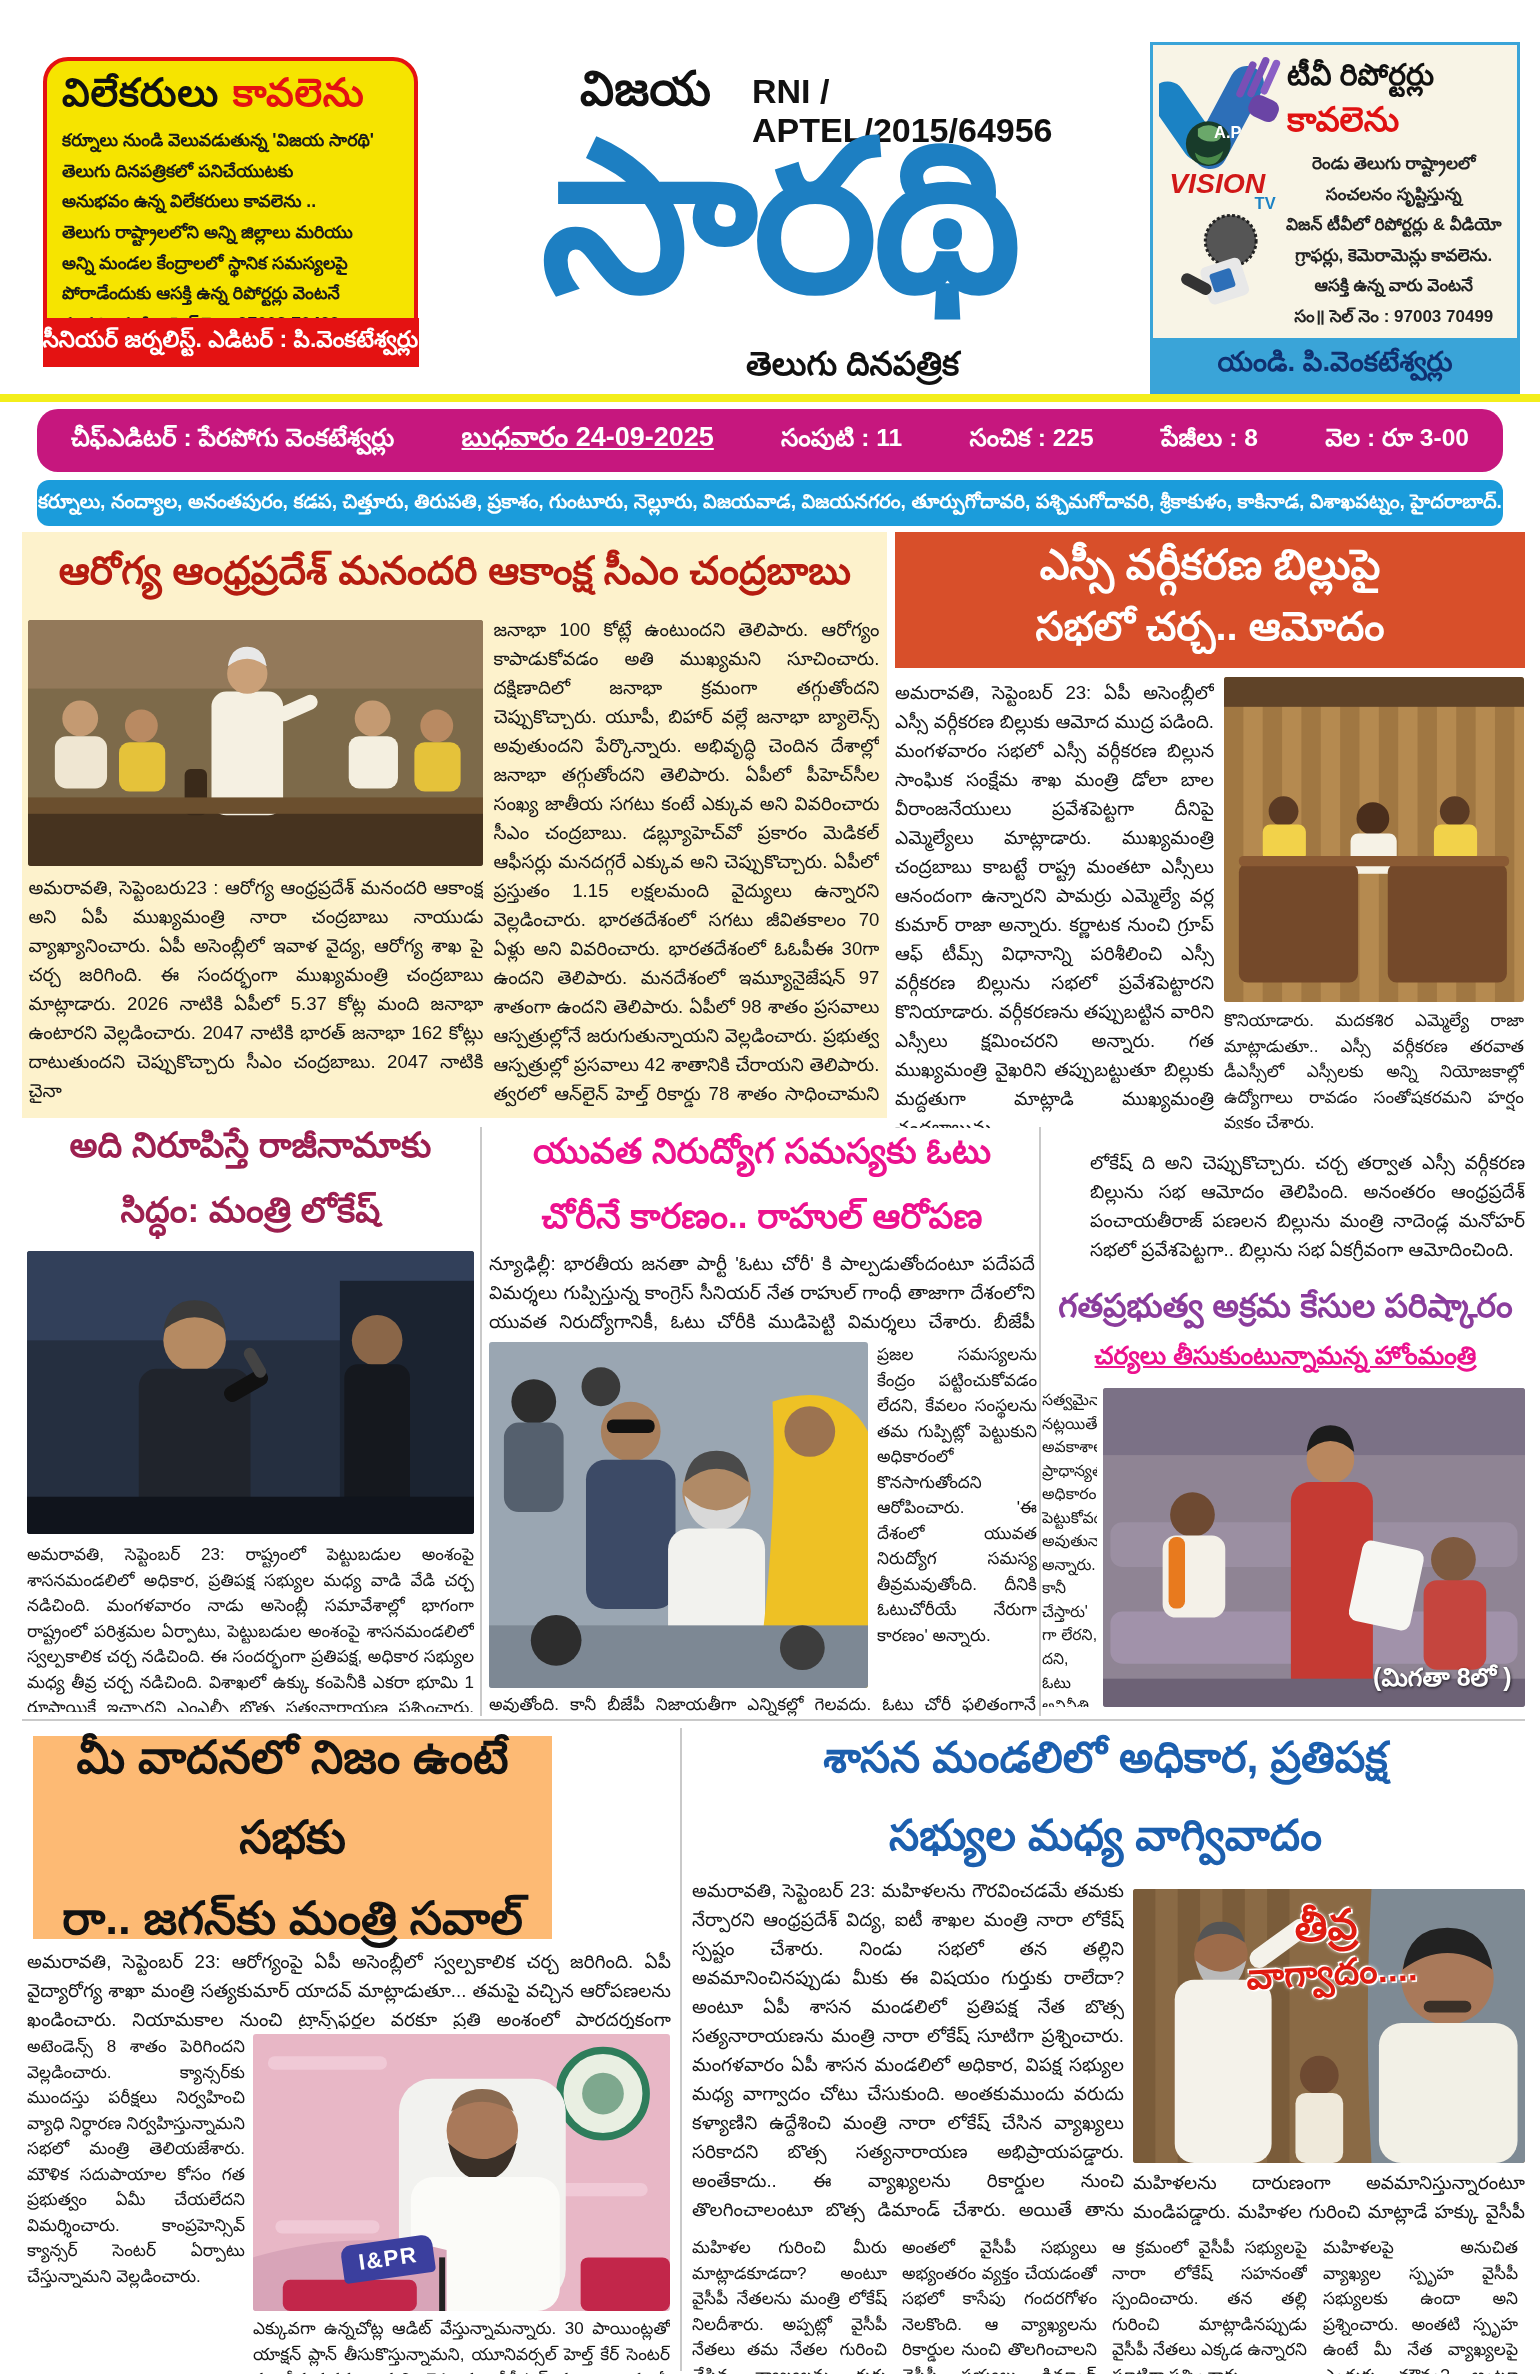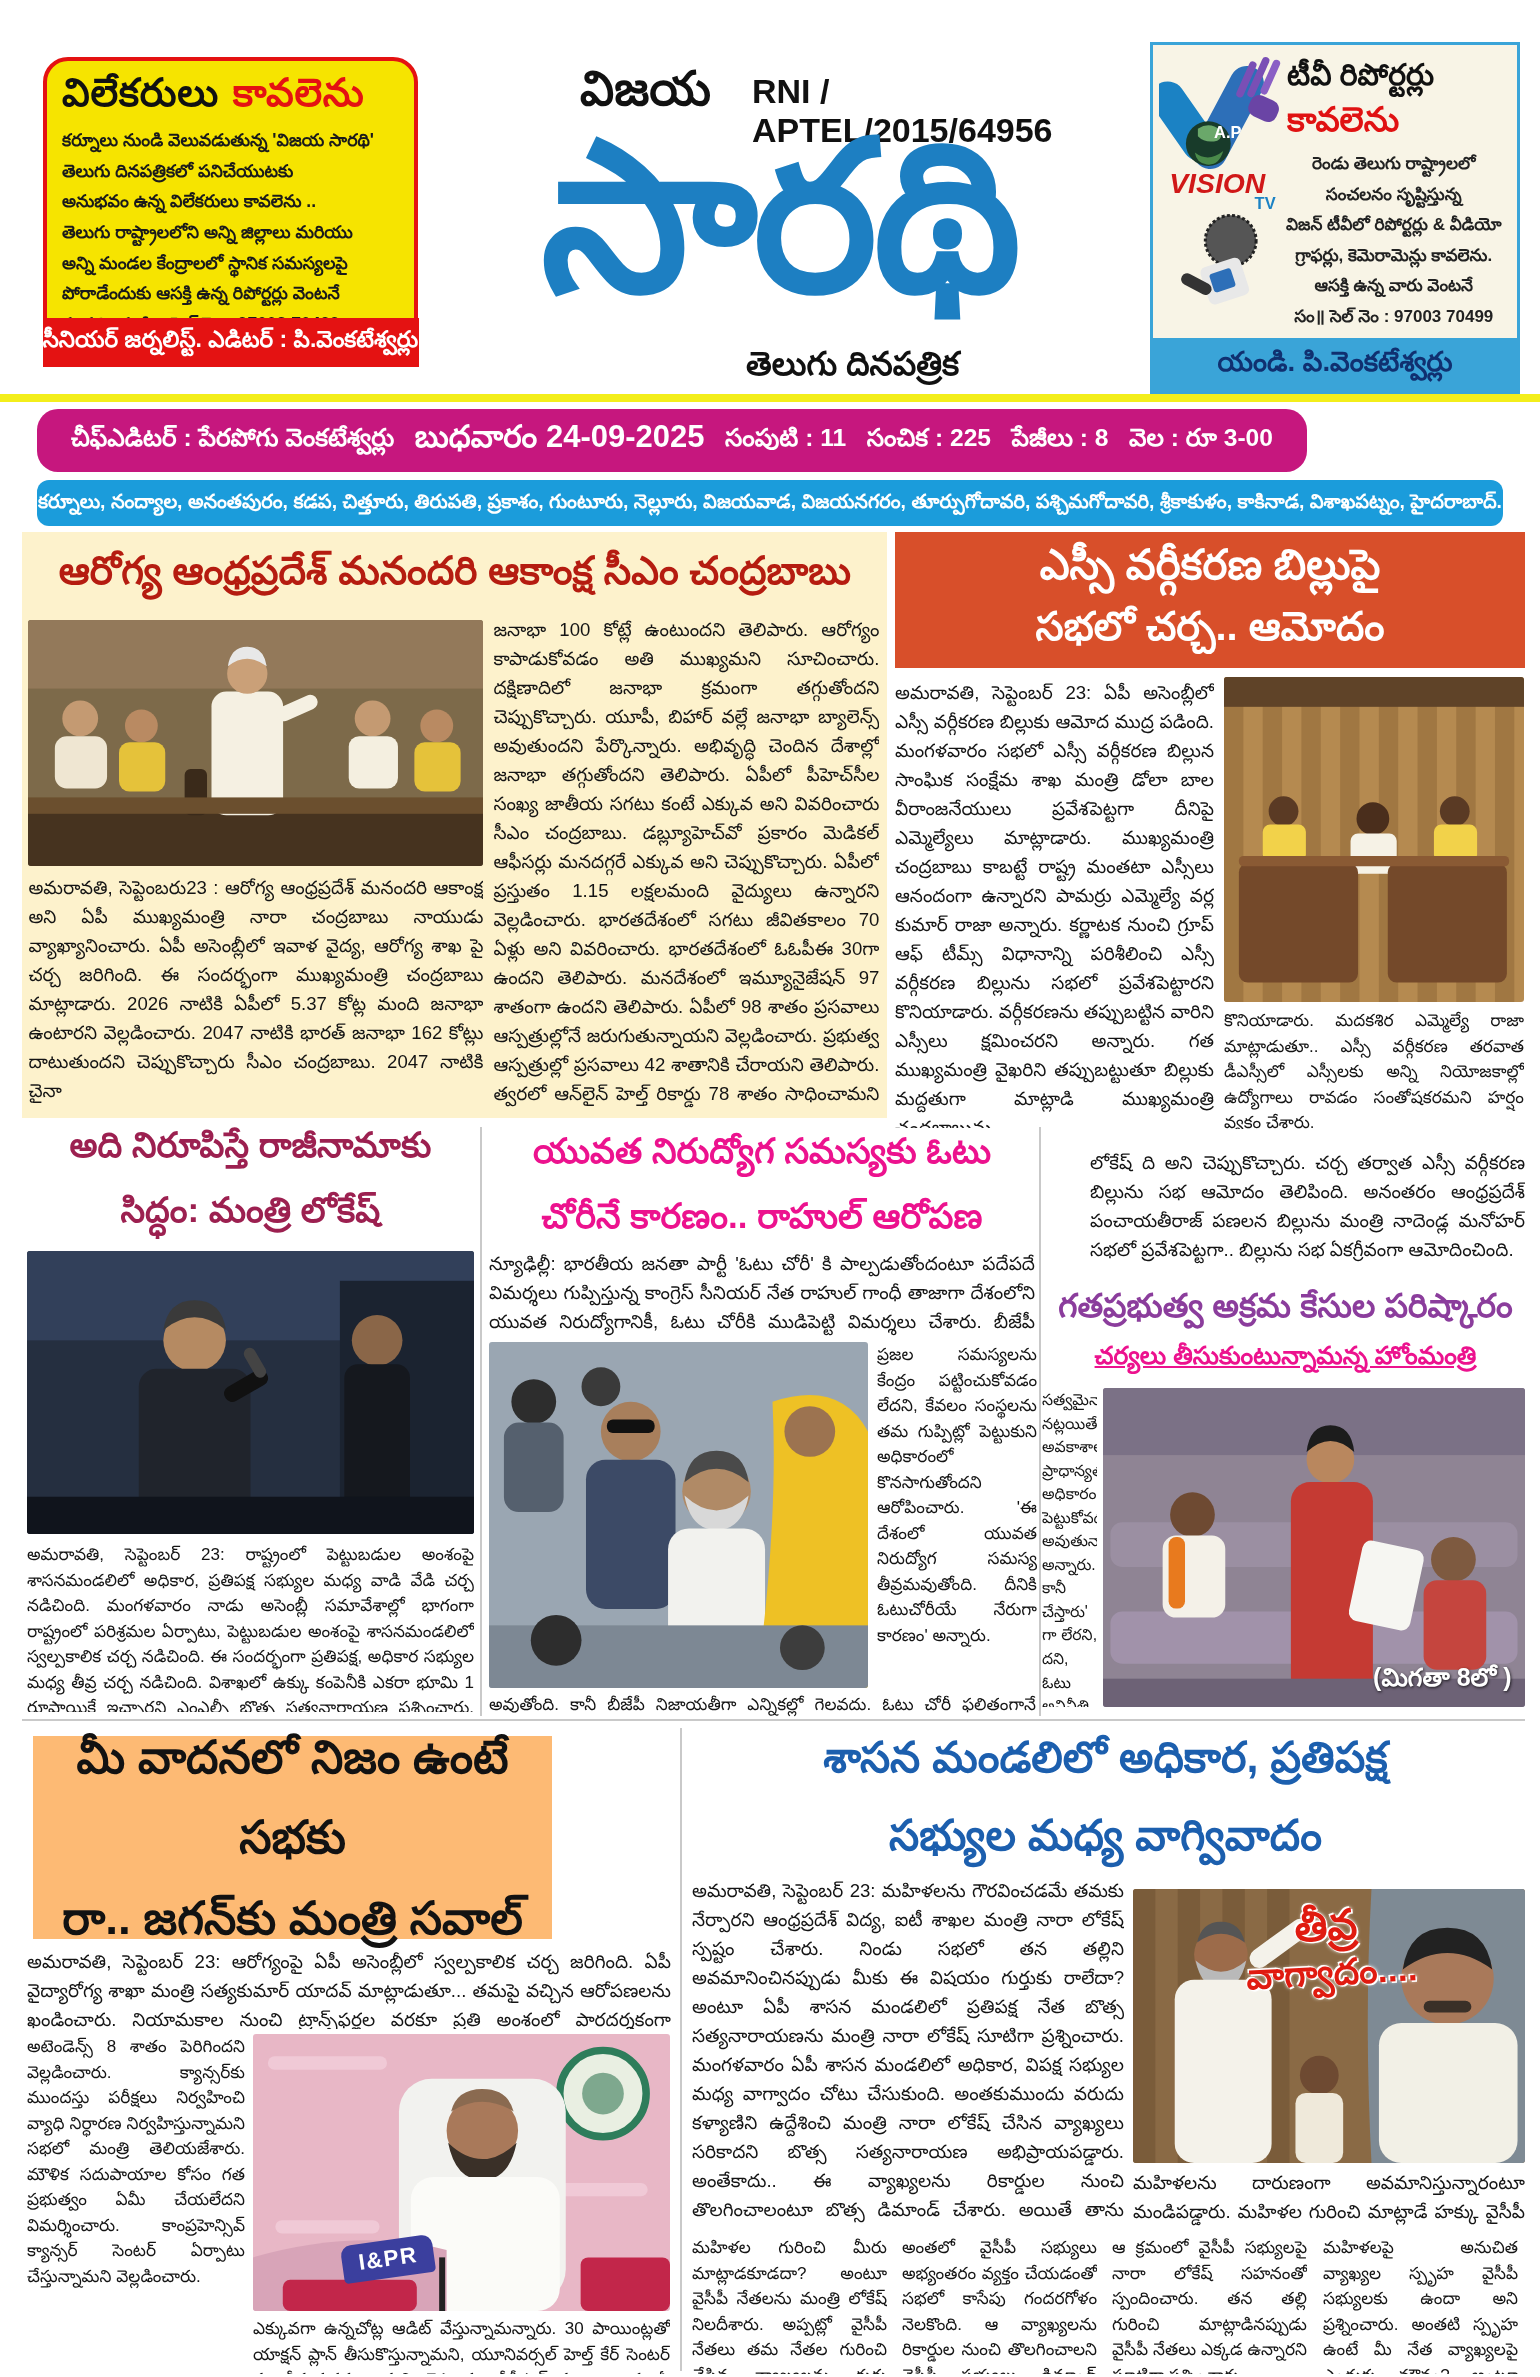--- a/index.html
+++ b/index.html
@@ -108,23 +108,23 @@
       <div>విజన్ టీవీలో రిపోర్టర్లు &amp; వీడియో</div>
       <div>గ్రాఫర్లు, కెమెరామెన్లు కావలెను.</div>
       <div>ఆసక్తి ఉన్న వారు వెంటనే</div>
       <div>సం॥ సెల్ నెం : 97003 70499</div>
     </div>
     <div class="ad-foot center">యండి. పి.వెంకటేశ్వర్లు</div>
   </div>
 
   <div class="abs" style="left:0;top:394px;width:1541px;height:7.5px;background:#f3ee1b;"></div>
 
-  <div class="abs infobar" style="left:37px;top:409px;width:1270px;height:63px;box-sizing:border-box;">
+  <div class="abs infobar" style="left:37px;top:409px;width:1466px;height:63px;box-sizing:border-box;">
     <span>చీఫ్ఎడిటర్ : పేరపోగు వెంకటేశ్వర్లు</span>
-    <span style="font-size:31px;">బుధవారం 24-09-2025</span>
+    <span style="font-size:27px;text-decoration:underline;">బుధవారం 24-09-2025</span>
     <span>సంపుటి : 11</span>
     <span>సంచిక : 225</span>
     <span>పేజీలు : 8</span>
     <span>వెల : రూ 3-00</span>
   </div>
 
   <div class="abs citiesbar center" style="left:37px;top:480px;width:1466px;height:46px;">కర్నూలు, నంద్యాల, అనంతపురం, కడప, చిత్తూరు, తిరుపతి, ప్రకాశం, గుంటూరు, నెల్లూరు, విజయవాడ, విజయనగరం, తూర్పుగోదావరి, పశ్చిమగోదావరి, శ్రీకాకుళం, కాకినాడ, విశాఖపట్నం, హైదరాబాద్.</div>
 
   <div class="abs" style="left:22.4px;top:532px;width:865px;height:586px;background:#fdf2cc;">
     <div class="abs center hl-main" style="left:6px;top:6px;right:6px;height:75px;">ఆరోగ్య ఆంధ్రప్రదేశ్ మనందరి ఆకాంక్ష సీఎం చంద్రబాబు</div>

